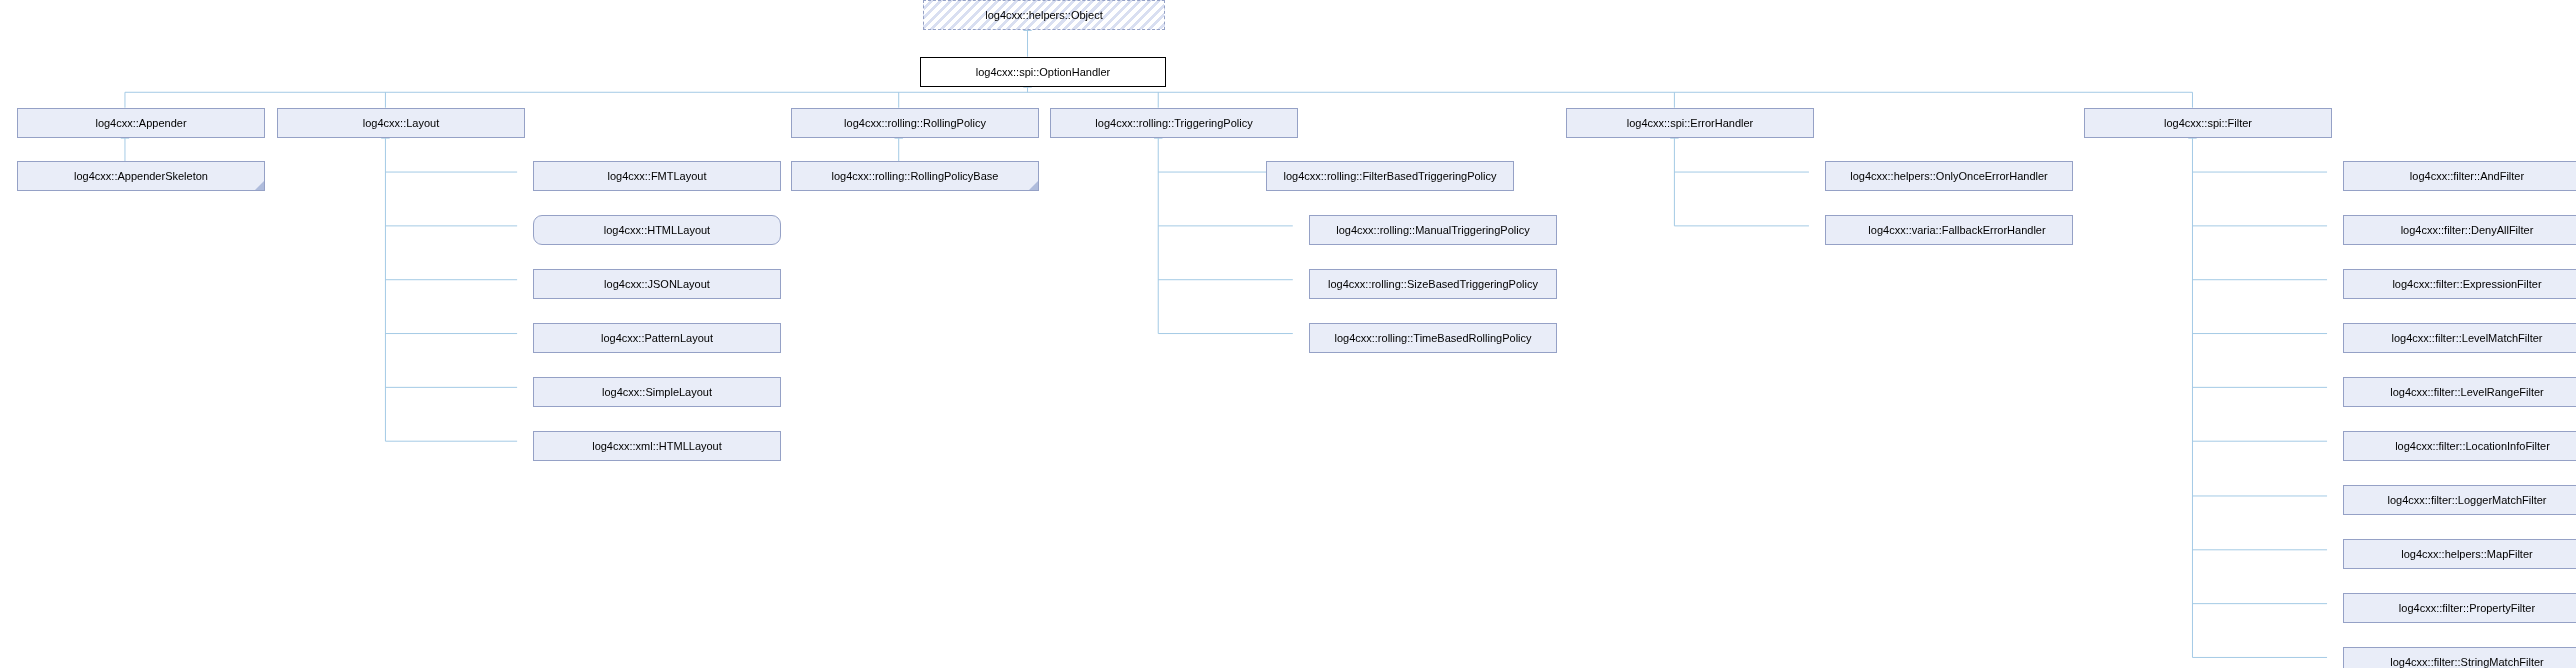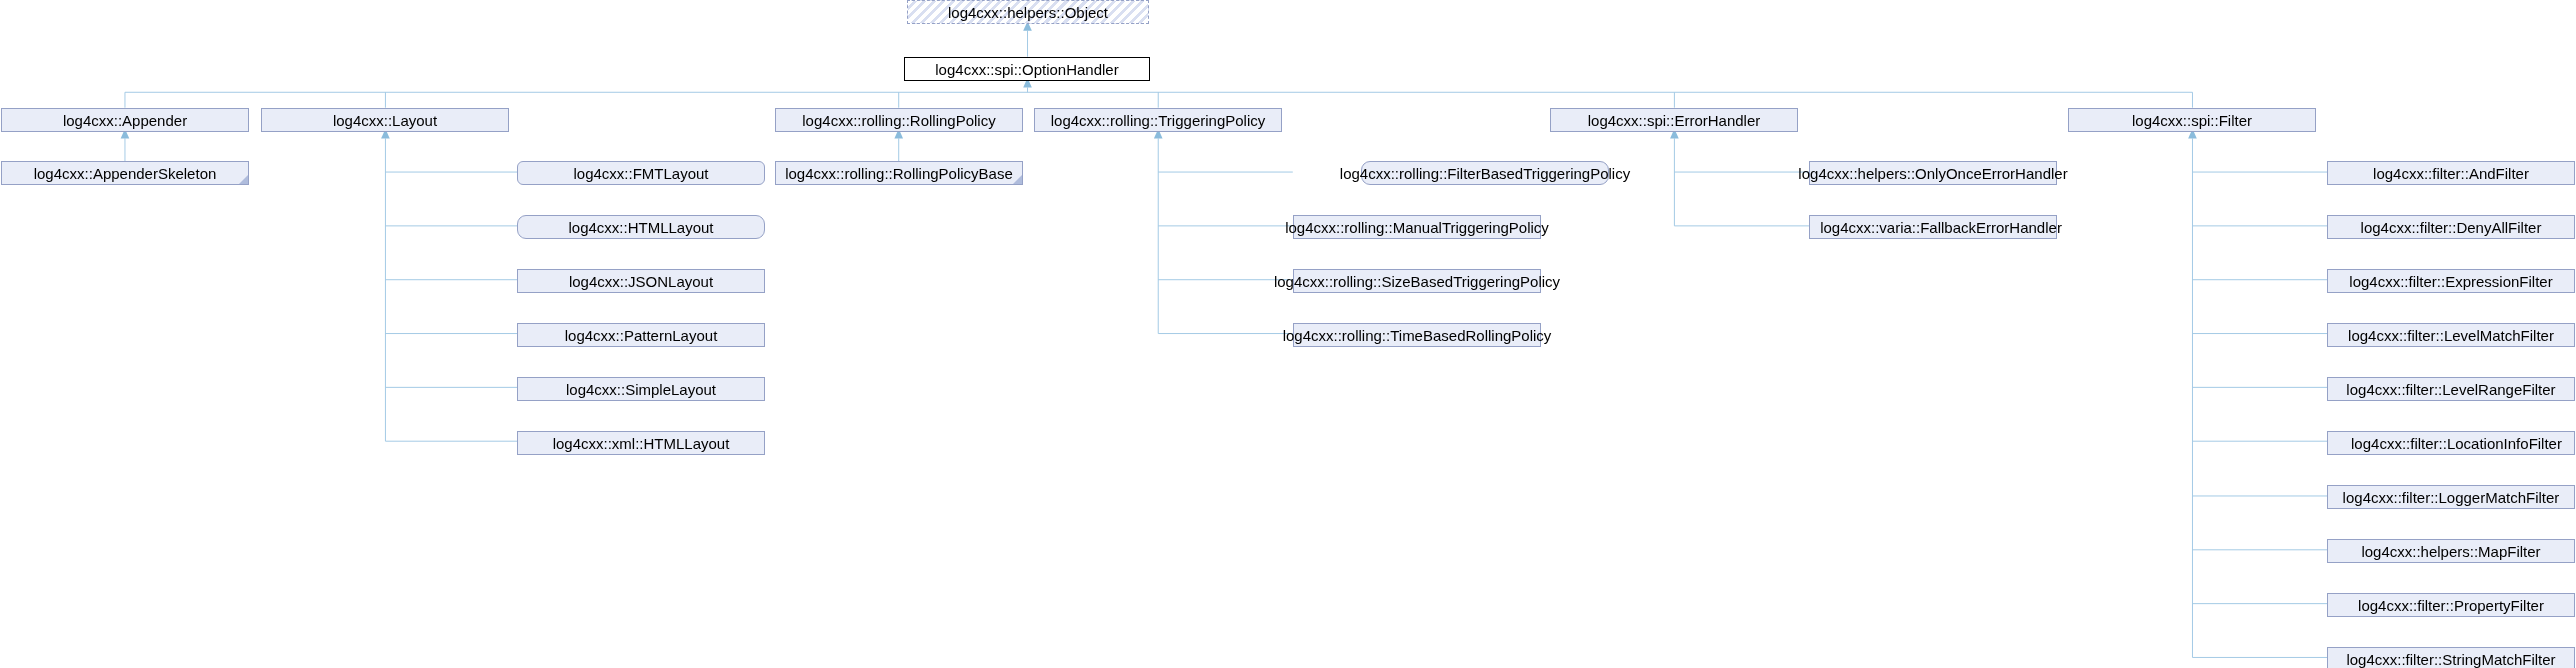--- a/index.html
+++ b/index.html
@@ -21,31 +21,32 @@
     stroke-width: 1;
     fill: none;
   }
   .arrowhead {
     fill: var(--arrow-color, #8BBCDC);
     stroke: none;
   }
   .node {
     position: absolute;
     width: 248px;
-    height: 24px;
+    height: 30px;
     box-sizing: border-box;
     background: var(--node-fill, #E9EDF8);
     border: 1px solid var(--node-border, #95A1C6);
     display: flex;
     align-items: center;
     justify-content: center;
-    font-size: 15px;
+    font-size: 11px;
     color: var(--text-color, #000);
     white-space: nowrap;
     cursor: pointer;
+    margin-left: 16px;
   }
   .node--root {
     border: 1px dashed var(--node-border, #95A1C6);
     background: repeating-linear-gradient(
       135deg,
       #ffffff 0px, #ffffff 3.8px,
       var(--hatch-stripe, #D9DFF1) 3.8px, var(--hatch-stripe, #D9DFF1) 6.7px
     );
   }
   .node--interface {
@@ -117,21 +118,21 @@
   </div>
   <div class="node" style="left:2068px;top:108px;">
     <span>log4cxx::spi::Filter</span>
   </div>
 
   <div class="node" style="left:1px;top:161px;">
     <span>log4cxx::AppenderSkeleton</span>
     <span class="fold"></span>
   </div>
 
-  <div class="node" style="left:517px;top:161px;border-radius:6px;">
+  <div class="node" style="left:517px;top:161px;">
     <span>log4cxx::FMTLayout</span>
   </div>
   <div class="node" style="left:517px;top:215px;border-radius:9px;">
     <span>log4cxx::HTMLLayout</span>
   </div>
   <div class="node" style="left:517px;top:269px;">
     <span>log4cxx::JSONLayout</span>
   </div>
   <div class="node" style="left:517px;top:323px;">
     <span>log4cxx::PatternLayout</span>
@@ -141,21 +142,21 @@
   </div>
   <div class="node" style="left:517px;top:431px;">
     <span>log4cxx::xml::HTMLLayout</span>
   </div>
 
   <div class="node" style="left:775px;top:161px;">
     <span>log4cxx::rolling::RollingPolicyBase</span>
     <span class="fold"></span>
   </div>
 
-  <div class="node" style="left:1361px;top:161px;border-radius:9px;">
+  <div class="node" style="left:1250px;top:161px;">
     <span>log4cxx::rolling::FilterBasedTriggeringPolicy</span>
   </div>
   <div class="node" style="left:1293px;top:215px;">
     <span>log4cxx::rolling::ManualTriggeringPolicy</span>
   </div>
   <div class="node" style="left:1293px;top:269px;">
     <span>log4cxx::rolling::SizeBasedTriggeringPolicy</span>
   </div>
   <div class="node" style="left:1293px;top:323px;">
     <span>log4cxx::rolling::TimeBasedRollingPolicy</span>

